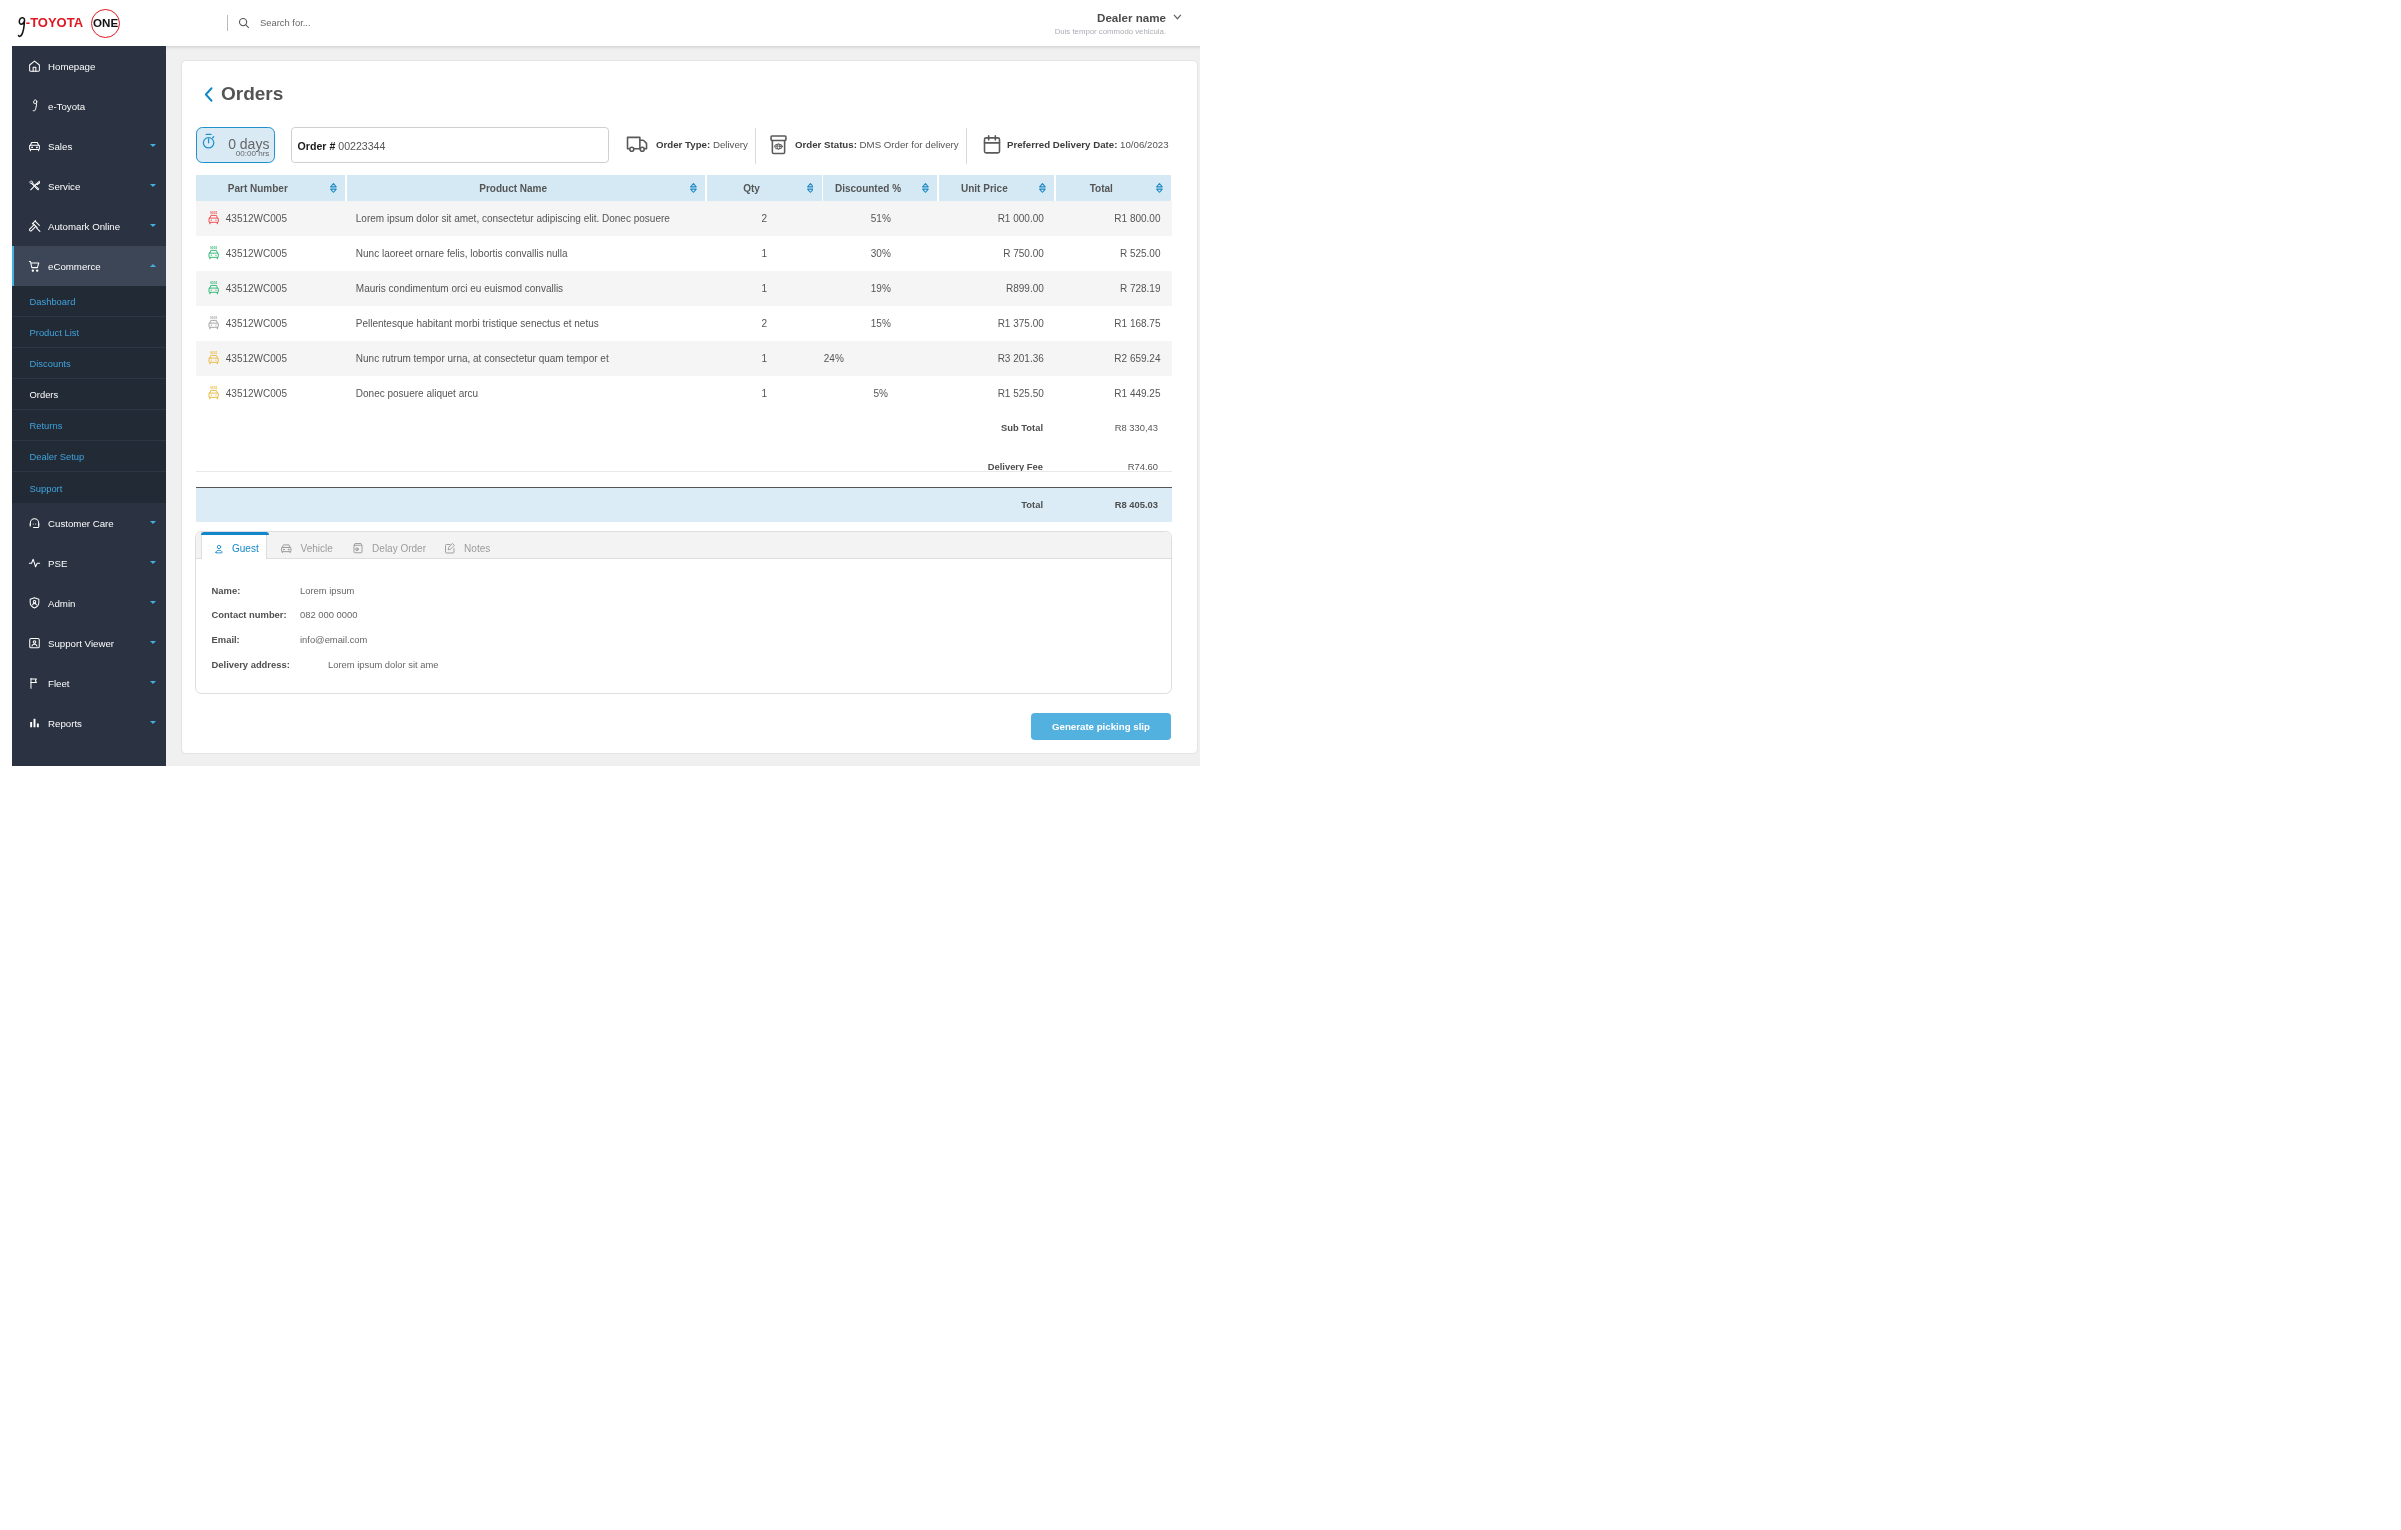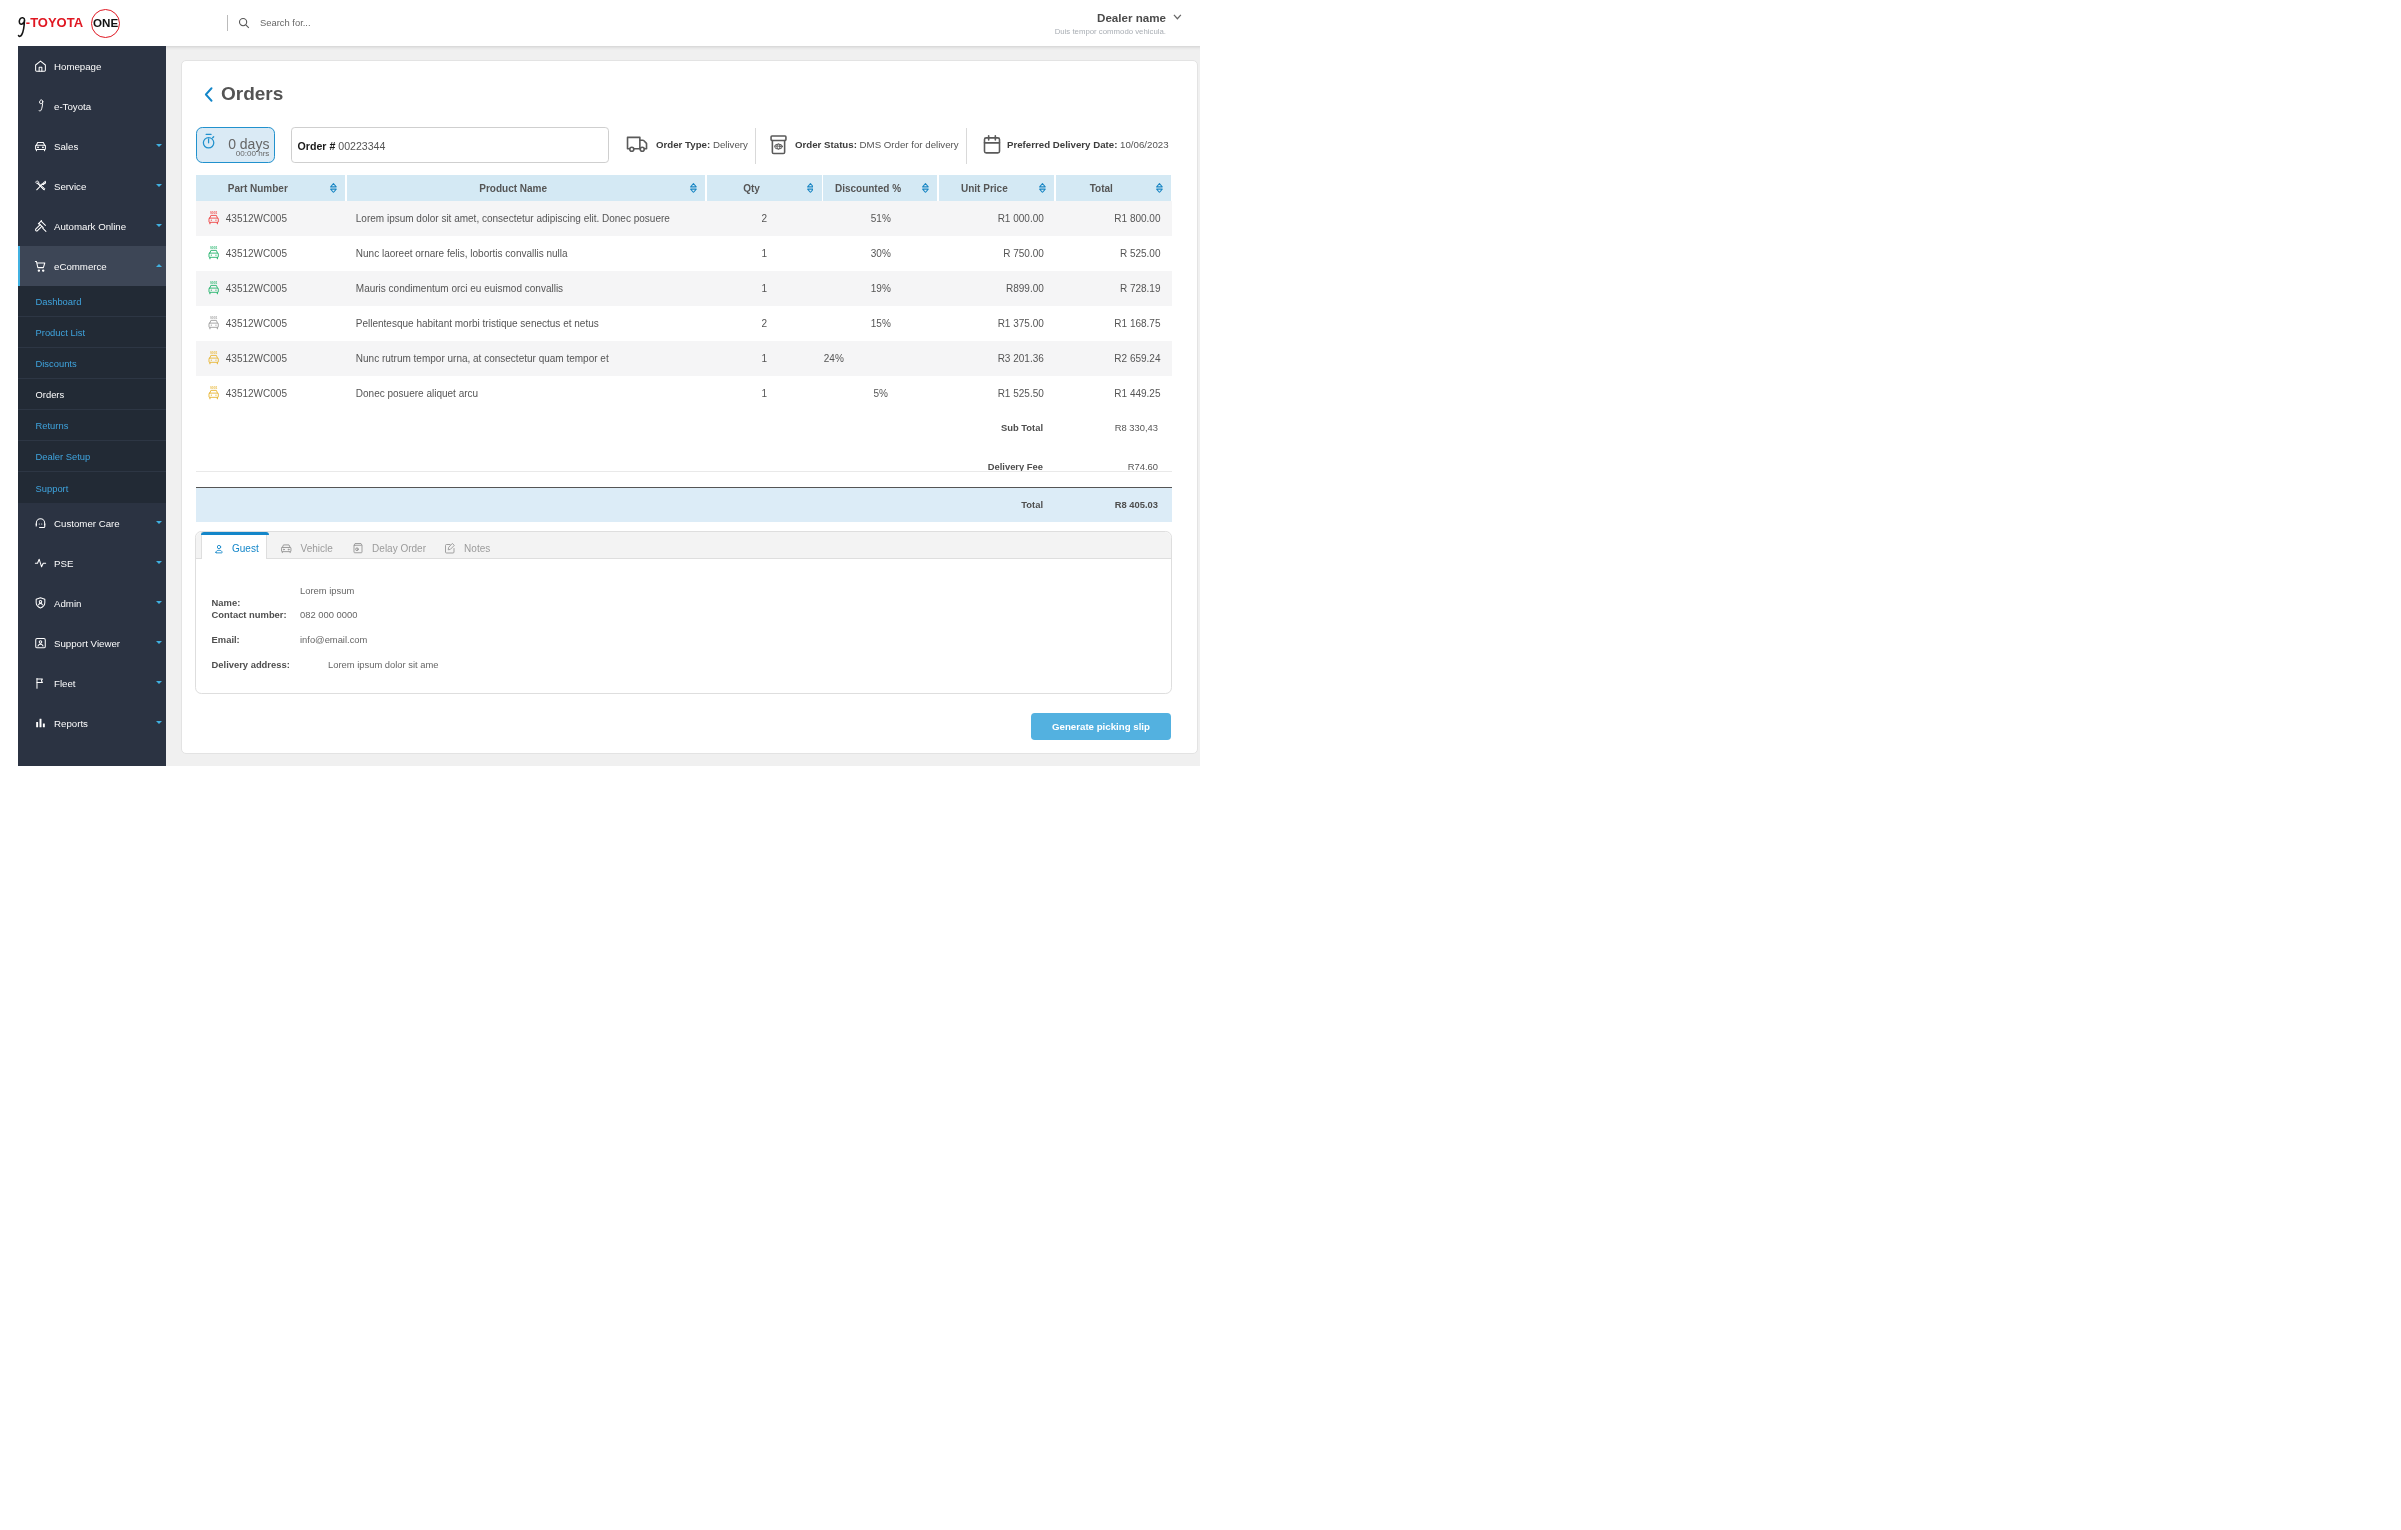--- a/index.html
+++ b/index.html
@@ -15,21 +15,21 @@
 #logo .one { position:absolute; left:76px; top:16px; font-size:11.6px; font-weight:bold; color:#111; }
 #searchdiv { position:absolute; left:227px; top:15px; width:0.9px; height:15.6px; background:#bbb; }
 #searchicon { position:absolute; left:238px; top:17px; }
 #searchtext { position:absolute; left:260px; top:17px; font-size:9.4px; color:#666; }
 #dealer { position:absolute; right:35px; top:10.6px; text-align:right; white-space:nowrap; }
 #dealer .name { font-size:11.6px; font-weight:bold; color:#4b4b4b; }
 #dealer .sub { font-size:7.8px; color:#a9aeb4; margin-top:3.1px; }
 #dealerchev { position:absolute; right:19px; top:14.4px; }
 
 
-#sidebar { position:absolute; left:18px; top:46px; width:166px; height:720px; background:#2b3342; color:#fff; }
+#sidebar { position:absolute; left:12px; top:46px; width:166px; height:720px; background:#2b3342; color:#fff; }
 .sitem { position:relative; height:40px; }
 .sitem .icon { position:absolute; left:16.3px; top:50%; transform:translateY(-50%); width:13px; height:13px; }
 .sitem .label { position:absolute; left:36px; top:50%; transform:translateY(-50%); font-size:9.7px; color:#fdfdfd; white-space:nowrap;}
 .caret { position:absolute; left:138px; top:50%; margin-top:-1.6px; width:0; height:0; border-left:3.1px solid transparent; border-right:3.1px solid transparent; border-top:3.4px solid #41b1e1; }
 .caret.up { border-top:none; border-bottom:3.4px solid #41b1e1; }
 #ecom { background:#3d4656; }
 #ecom .bar { position:absolute; left:0; top:0; width:1.9px; height:100%; background:#41b1e1; }
 #submenu { background:#222a35; }
 .subitem { position:relative; height:31px; border-bottom:0.6px solid #2d3644; }
 .subitem .label { position:absolute; left:17.5px; top:50%; transform:translateY(-50%); font-size:9.4px; color:#3fa4de; }
@@ -478,21 +478,21 @@
               <rect x="4" y="6.5" width="16" height="15" rx="1.5"></rect>
               <path d="M4 6.5 6 3h12l2 3.5"></path>
               <circle cx="10" cy="14.5" r="2.8"></circle>
               <path d="M10 13.2v1.3h1.2"></path>
             </svg>Delay Order</div>
       <div class="tabitem" style="left:248px;"><svg width="12" height="12" viewBox="0 0 24 24" fill="none" stroke="#9b9b9b" stroke-width="1.9" stroke-linecap="round" stroke-linejoin="round">
               <path d="M20 13v7a2 2 0 0 1-2 2H5a2 2 0 0 1-2-2V7a2 2 0 0 1 2-2h7"></path>
               <path d="m17.2 3.4 3.4 3.4-8 8-4.2.8.8-4.2z"></path>
             </svg>Notes</div>
     </div>
-    <div class="glabel" style="left:15.6px; top:53px;margin-top:12px;">Name:</div>
+    <div class="glabel" style="left:15.6px; top:53px;">Name:</div>
     <div class="gval" style="left:104px; top:53px;">Lorem ipsum</div>
     <div class="glabel" style="left:15.6px; top:77px;">Contact number:</div>
     <div class="gval" style="left:104px; top:77px;">082 000 0000</div>
     <div class="glabel" style="left:15.6px; top:102px;">Email:</div>
     <div class="gval" style="left:104px; top:102px;">info@email.com</div>
     <div class="glabel" style="left:15.6px; top:127px;">Delivery address:</div>
     <div class="gval" style="left:104px; top:127px;padding-left:28px;">Lorem ipsum dolor sit ame</div>
   </div>
 
   <div id="genbtn">Generate picking slip</div>

